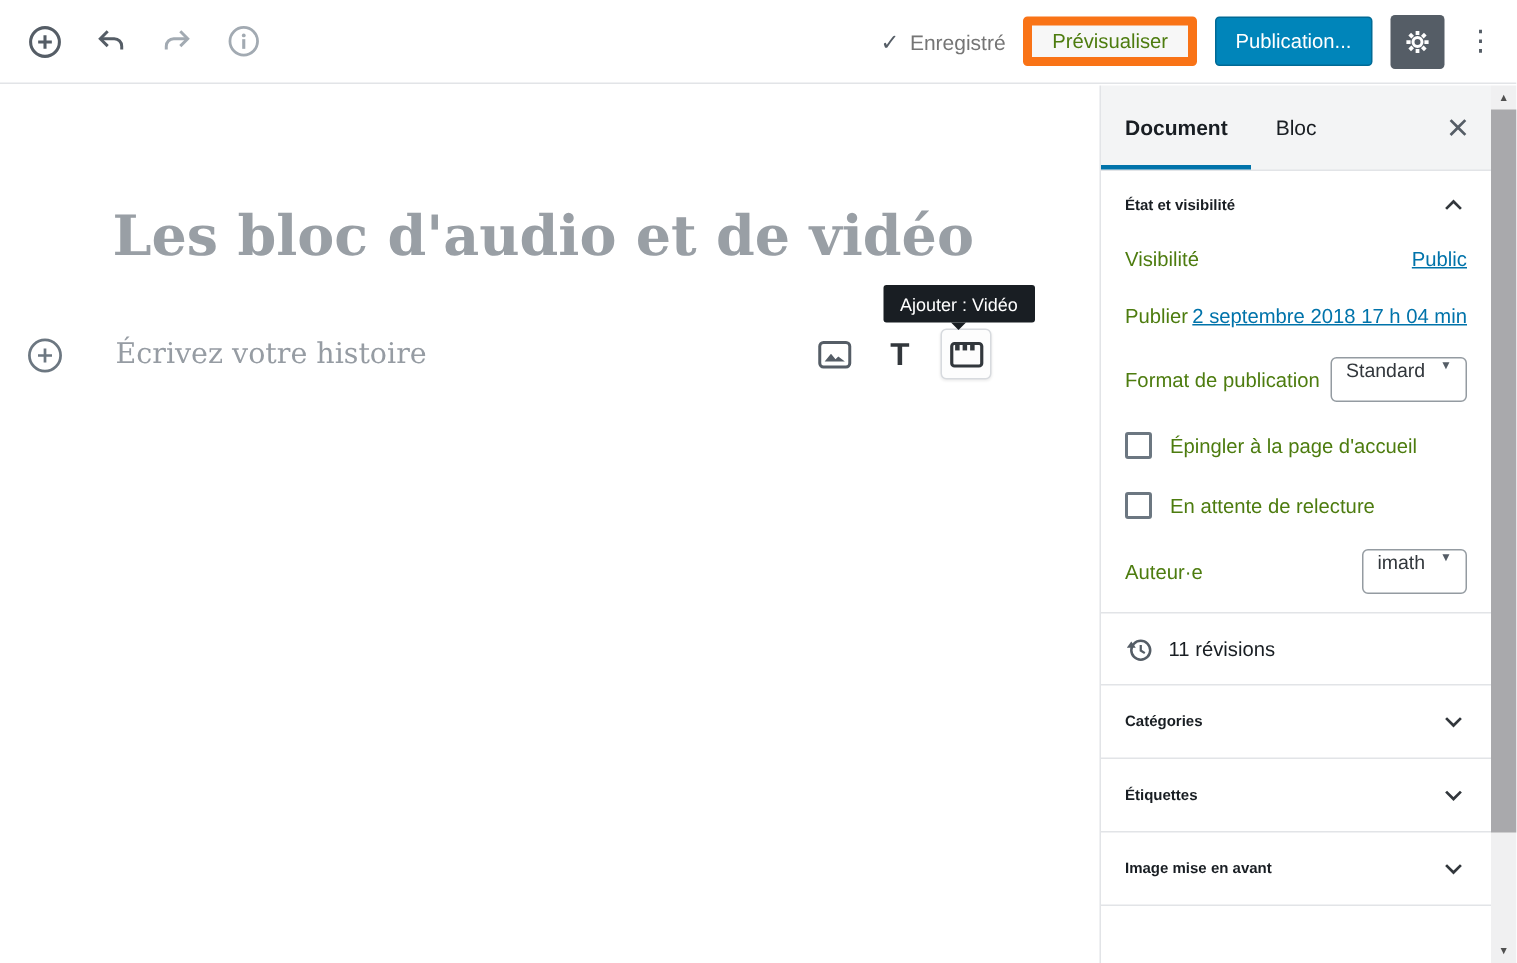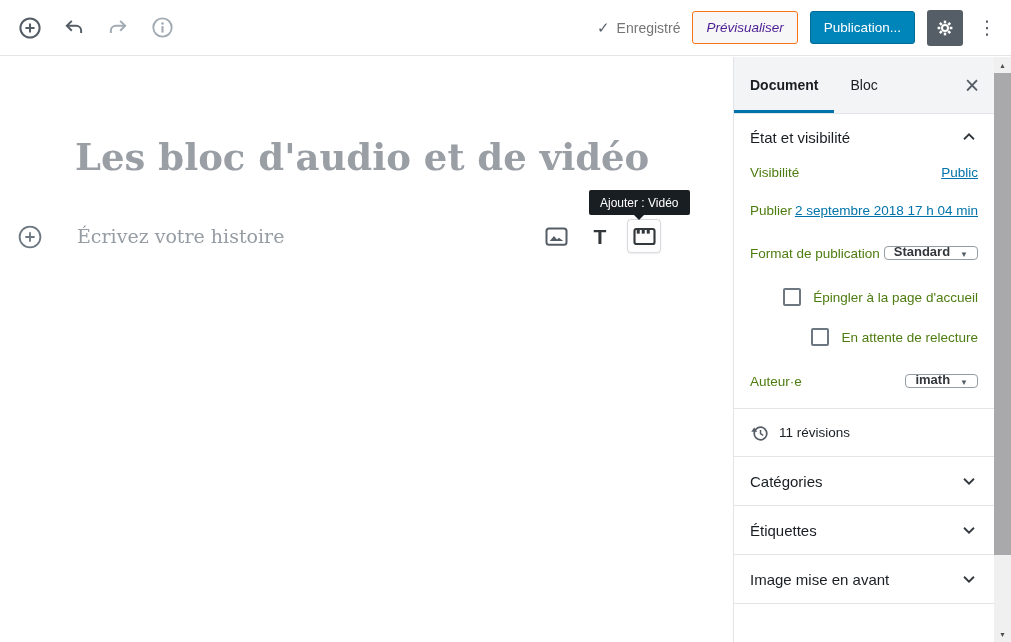--- a/index.html
+++ b/index.html
@@ -11,21 +11,21 @@
   .header { position:absolute; top:0; left:0; width:1011px; height:56px;
     background:#fff; border-bottom:1px solid #e2e4e7; display:flex; align-items:center; z-index:5; }
   .header-left { display:flex; align-items:center; gap:8px; padding-left:12px; }
   .icon-btn { width:36px; height:36px; display:flex; align-items:center; justify-content:center;
     background:transparent; border:none; cursor:pointer; }
   .header-right { margin-left:auto; display:flex; align-items:center; gap:12px; padding-right:12px; }
   .saved { display:flex; align-items:center; gap:7px; color:#757575; font-size:14px; }
   .saved .check { color:#555d66; font-size:15px; }
   .btn { font-size:13.5px; border-radius:3px; cursor:pointer; height:33px;
     display:inline-flex; align-items:center; padding:0 13px; font-family:inherit; }
-  .btn-secondary { background:#f7f7f7; border:1px solid #f97316; color:#4c1d95;font-style:italic; }
+  .btn-secondary { background:#f7f7f7; border:6px solid #f97316; color:#4d7c0f; }
   .btn-primary { background:#0085ba; border:1px solid #006a95; color:#fff; }
   .gear-btn { width:36px; height:36px; background:#555d66; border:none; border-radius:3px;
     display:flex; align-items:center; justify-content:center; cursor:pointer; }
   .ellipsis-btn { background:none; border:none; color:#555d66; font-size:19px; cursor:pointer;
     width:24px; text-align:center; line-height:1; }
 
   
   .editor { position:absolute; top:57px; left:0; width:733px; height:524px; background:#fff; }
   .post-title { position:absolute; top:78px; left:75px; width:620px;
     font-family:"DejaVu Serif", serif; font-weight:700; font-size:37px; color:#999fa5; }
@@ -54,40 +54,40 @@
   .tab { padding:0 16px; display:flex; align-items:center; font-size:14px; color:#191e23;
     cursor:pointer; background:none; border:none; font-family:inherit; }
   .tab.active { font-weight:700; box-shadow:inset 0 -3px 0 0 #0073aa; }
   .close-btn { margin-left:auto; margin-right:8px; align-self:center; background:none; border:none;
     color:#555d66; font-size:25px; line-height:1; cursor:pointer; width:28px; }
 
   .panel { border-bottom:1px solid #e2e4e7; }
   .panel-title-row { height:46px; padding:0 16px; display:flex; align-items:center;
     justify-content:space-between; cursor:pointer; background:none; border:none; width:100%;
     font-family:inherit; }
-  .panel-title { font-size:15px; font-weight:400; color:#191e23; }
+  .panel-title { font-size:10px; font-weight:700; color:#191e23; }
   .collapsed-row { height:48px; }
   .chev { color:#32373c; }
 
   .panel-body { padding:0 16px; }
   .row { display:flex; align-items:center; }
   .row-split { justify-content:space-between; }
   .lbl { font-size:13.5px; color:#4d7c0f; }
   .link { font-size:13.5px; color:#0073aa; text-decoration:underline; cursor:pointer; }
   .r-visibility { height:24px; margin-bottom:14px; }
   .r-publish { height:24px; margin-bottom:16px; }
   .r-format { height:30px; margin-bottom:18px; }
-  .r-check { height:22px; margin-bottom:18px; gap:12px;justify-content:flex-end; }
+  .r-check { height:22px; margin-bottom:18px; gap:12px; }
   .r-author { height:30px; margin-bottom:12px; }
   .r-trash { height:24px; margin-bottom:14px; justify-content:flex-end; gap:10px; }
   .checkbox { width:18px; height:18px; border:2px solid #6c7781; border-radius:2px;
     background:#fff; cursor:pointer; flex:none; }
-  .select { border:1px solid #949ba1; border-radius:4px; height:14px; padding:0 9px;
-    display:flex; align-items:flex-end; gap:10px; font-size:13px; color:#32373c;
-    background:#fff; cursor:pointer;font-weight:bold; }
+  .select { border:1px solid #949ba1; border-radius:4px; height:30px; padding:0 9px;
+    display:flex; align-items:flex-start; gap:10px; font-size:13px; color:#32373c;
+    background:#fff; cursor:pointer; }
   .select .caret { font-size:8px; color:#555d66; }
   .danger-link { font-size:13.5px; color:#a51c1e; text-decoration:underline; cursor:pointer; }
 
   .revisions-row { height:48px; display:flex; align-items:center; gap:9px; padding:0 16px;
     border-bottom:1px solid #e2e4e7; cursor:pointer; }
   .revisions-label { font-size:13.5px; color:#191e23; }
 
   
   .scrollbar { position:absolute; top:57px; right:0; width:17px; height:585px; background:#f0f0f1; }
   .sb-arrow { position:absolute; left:0; width:17px; height:16px; display:flex;

